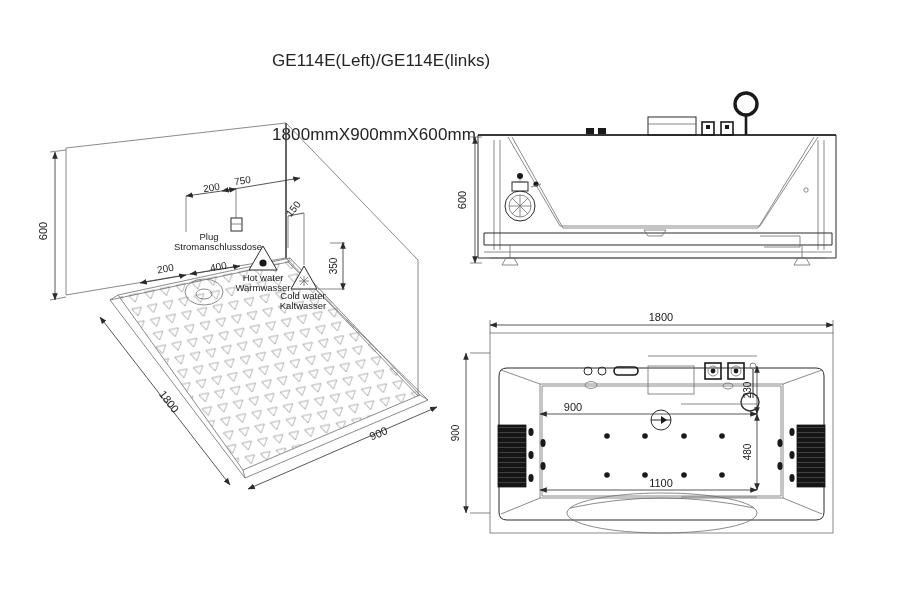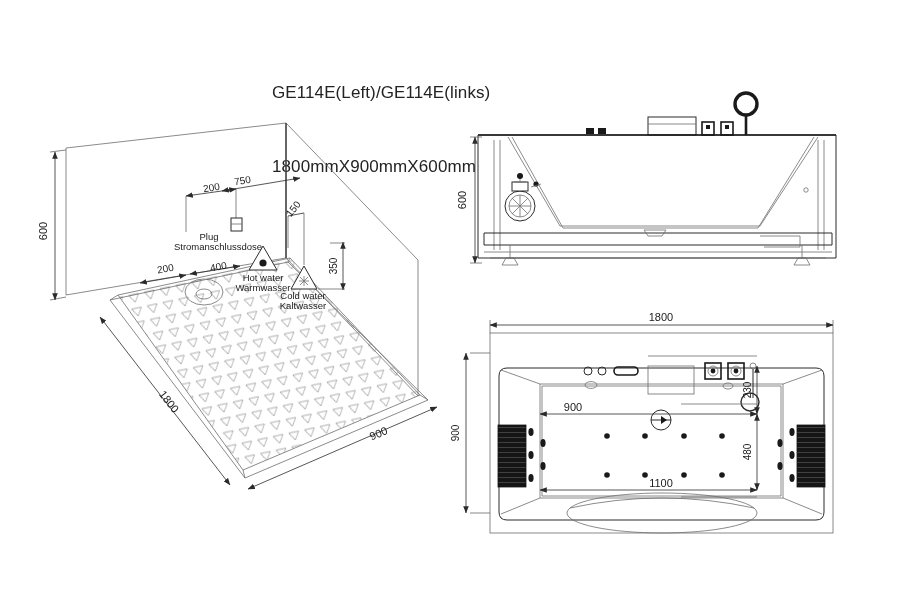--- a/index.html
+++ b/index.html
@@ -4,21 +4,21 @@
 <title>GE114E Technical Drawing</title>
 <style>
   html,body{margin:0;padding:0;background:#ffffff;}
   body{
     width:906px;height:602px;position:relative;overflow:hidden;
     font-family:"Liberation Sans","DejaVu Sans",sans-serif;
     color:#1a1a1a;
   }
   #sheet{position:absolute;inset:0;}
   #title-block{
-    position:absolute;left:272px;top:32px;
+    position:absolute;left:272px;top:0;
     font-size:17px;line-height:1.45;letter-spacing:.1px;color:#232323;
     white-space:pre;
   }
   #title-block div{font-weight:400;}
   svg{position:absolute;left:0;top:0;width:906px;height:602px;}
   text{font-family:"Liberation Sans","DejaVu Sans",sans-serif;fill:#1a1a1a;}
   .dim{font-size:11px;}
   .dimsm{font-size:10px;}
   .lbl{font-size:9.5px;}
   .ln{fill:none;stroke:#2b2b2b;stroke-width:1;}

